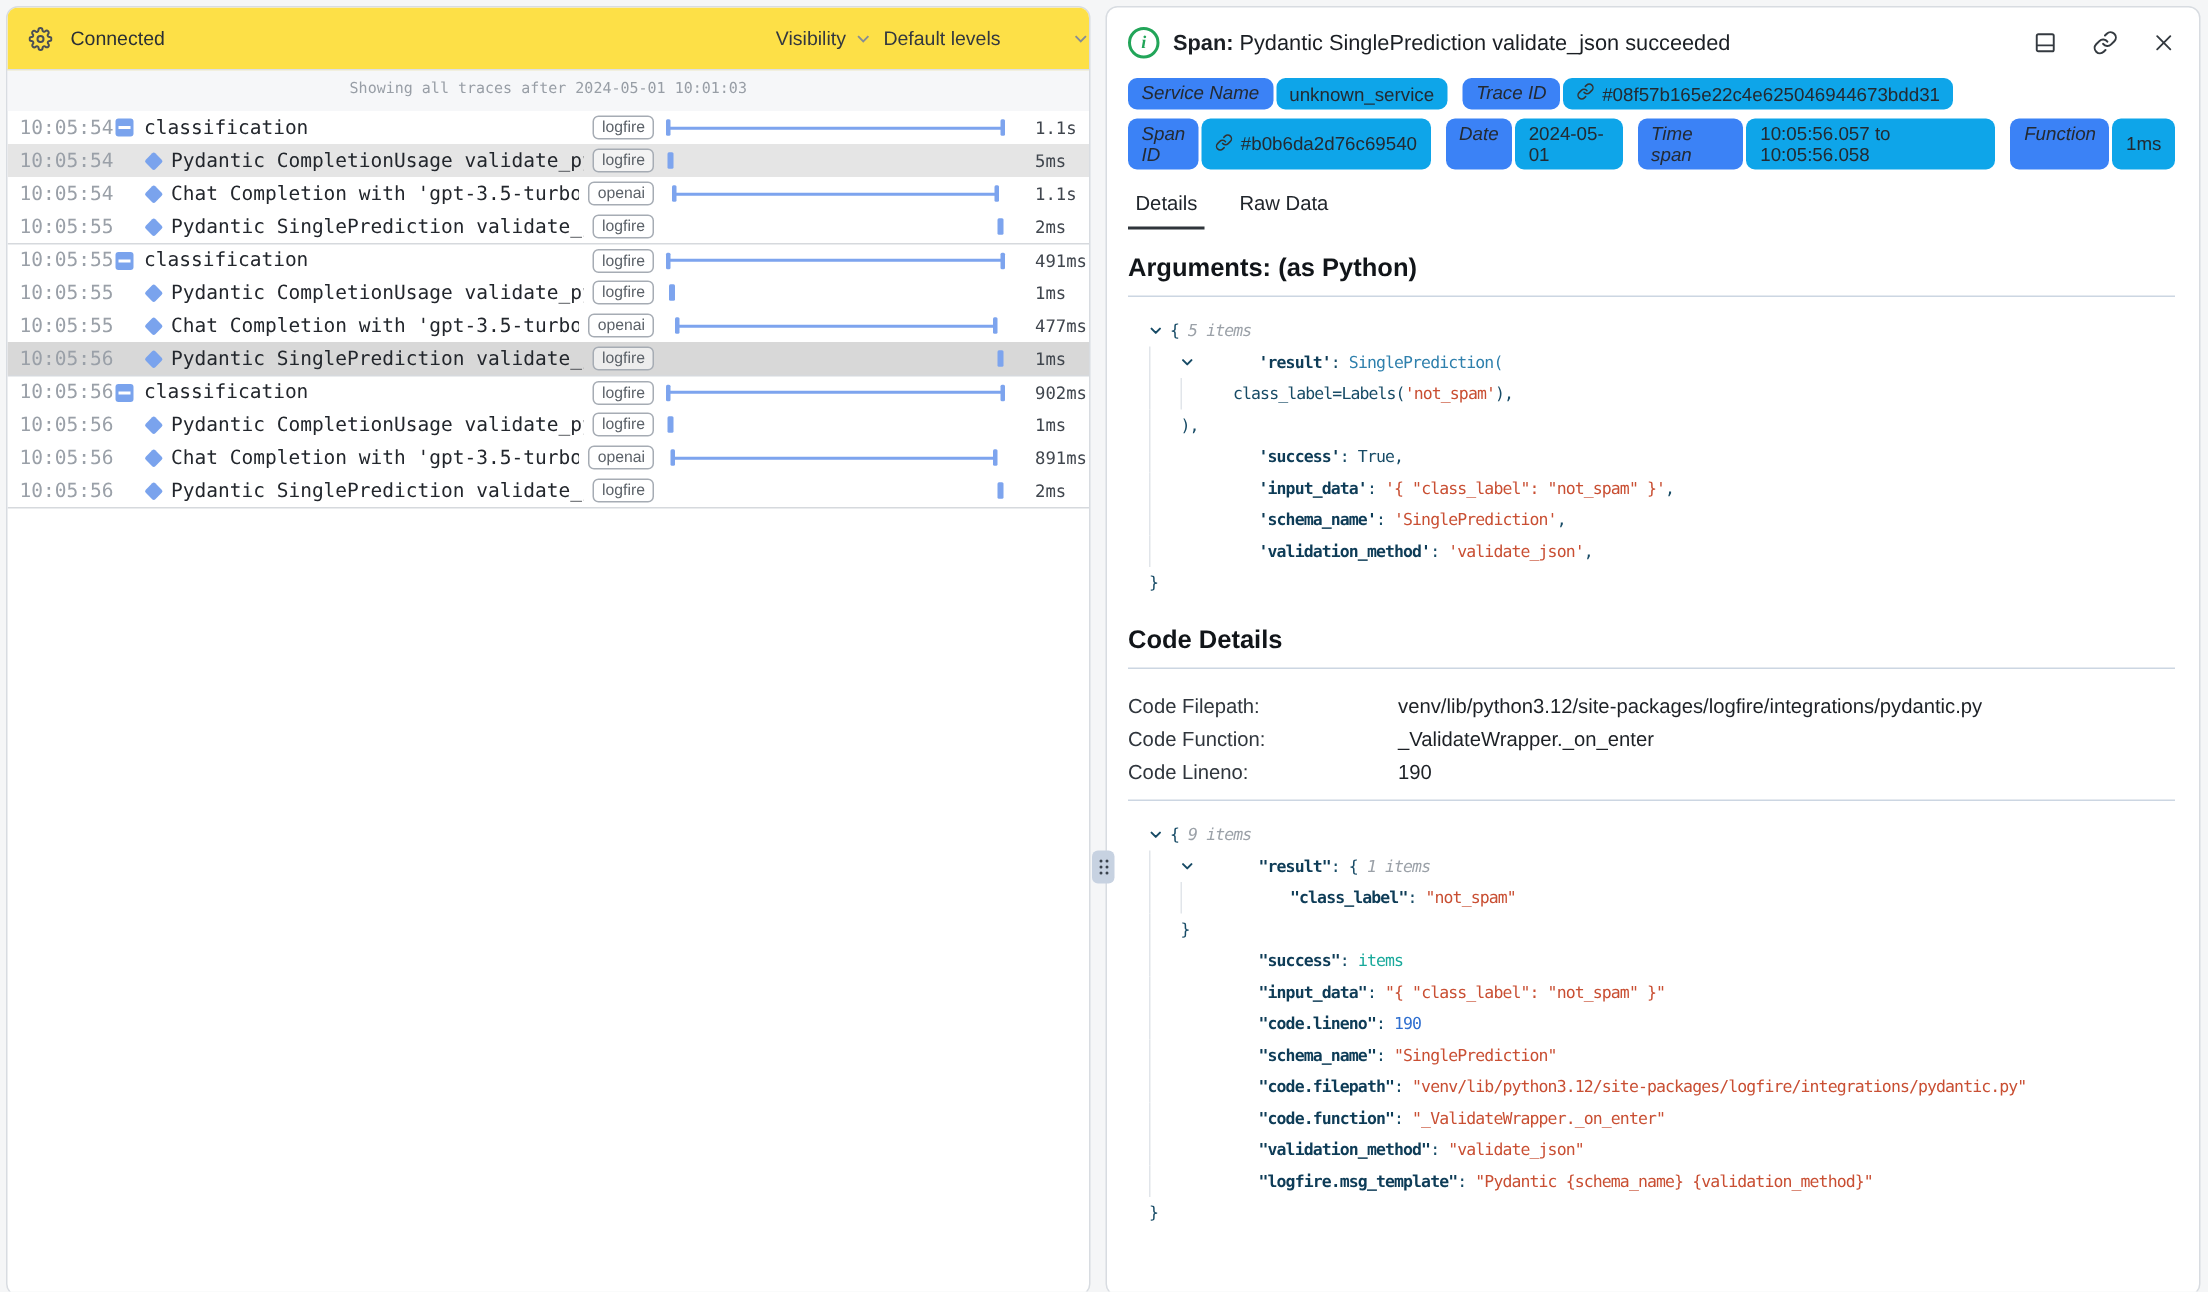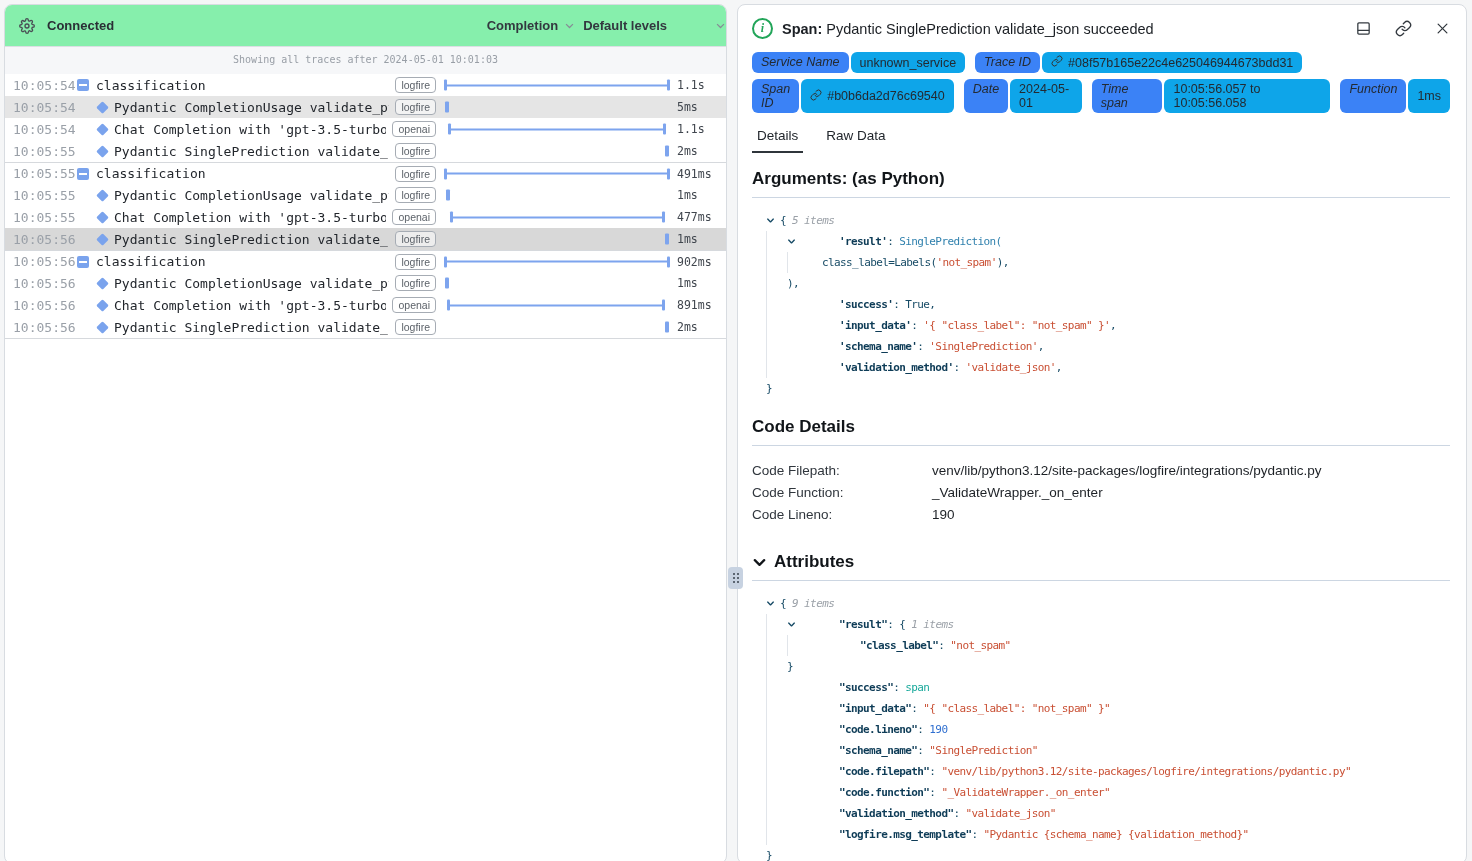--- a/index.html
+++ b/index.html
@@ -18,21 +18,21 @@
     border-radius:8px;
     overflow:hidden;
   }
   #left-card { left:4px; width:723px; }
   #right-card { left:737px; right:5px; }
 
   
   .topbar {
     height:42px; display:flex; align-items:center;
     padding-left:14px; border-bottom:1px solid #dcdfe4;
-    font-size:13px; color:#2a2f35; background:#86efac;font-weight:bold;
+    font-size:13px; color:#2a2f35; background:#fde047;
   }
   .topbar .grow { flex:1; }
   .tb-item { display:flex; align-items:center; gap:6px; cursor:pointer; color:#33383f; }
   .tb-item + .tb-item { margin-left:8px;gap:48px; }
   .chev { color:#868d95; display:inline-flex; }
   .timerange {
     margin-left:26px; height:100%; border-left:1px solid #dcdfe4;
     display:flex; align-items:center; gap:10px; padding:0 28px 0 20px;
     cursor:pointer;
   }
@@ -64,21 +64,21 @@
              padding:0 5px; height:16px; line-height:14px; margin:0 8px 0 6px;
              background:rgba(255,255,255,.55); }
   .t-barcol { flex:none; width:226px; height:100%; position:relative; }
   .bar { position:absolute; top:50%; transform:translateY(-50%); height:11px; }
   .bar::before,.bar::after { content:""; position:absolute; width:3px; top:0; bottom:0;
         background:#7da4ee; border-radius:1px; }
   .bar::before { left:0; } .bar::after { right:0; }
   .bar .mid { position:absolute; left:2px; right:2px; top:4.5px; height:2px; background:#7da4ee; }
   .bar.tick { width:4px; background:#7da4ee; border-radius:1px; }
   .bar.tick::before,.bar.tick::after { display:none; }
-  .t-dur { flex:none; width:56px; padding-left:7px; font-size:11.5px; color:#40464e; }
+  .t-dur { flex:none; width:56px; padding-left:20px; font-size:11.5px; color:#40464e; }
 
   
   .dp-head { display:flex; align-items:center; gap:9px; padding:13px 16px 0 14px; }
   .dp-title { font-size:14.5px; color:#1b1f24; }
   .dp-title b { font-weight:700; }
   .dp-head .grow { flex:1; }
   .hicon { color:#343a40; display:inline-flex; cursor:pointer; margin-left:14px; }
   .meta-wrap { padding:13px 16px 0 14px; display:flex; flex-direction:column; gap:6px; }
   .meta-row { display:flex; gap:10px; flex-wrap:nowrap; }
   .m-pair { display:inline-flex; gap:2px; font-size:12.5px; color:#232a32; }
@@ -134,21 +134,21 @@
   <div class="topbar">
     <span class="hicon" style="margin-left:0;color:#4a4f55">
       <svg width="16" height="16" viewBox="0 0 24 24" fill="none" stroke="currentColor" stroke-width="2" stroke-linecap="round" stroke-linejoin="round">
           <circle cx="12" cy="12" r="3"></circle>
           <path d="M19.4 15a1.65 1.65 0 0 0 .33 1.82l.06.06a2 2 0 1 1-2.83 2.83l-.06-.06a1.65 1.65 0 0 0-1.82-.33 1.65 1.65 0 0 0-1 1.51V21a2 2 0 1 1-4 0v-.09a1.65 1.65 0 0 0-1-1.51 1.65 1.65 0 0 0-1.82.33l-.06.06a2 2 0 1 1-2.83-2.83l.06-.06a1.65 1.65 0 0 0 .33-1.82 1.65 1.65 0 0 0-1.51-1H3a2 2 0 1 1 0-4h.09a1.65 1.65 0 0 0 1.51-1 1.65 1.65 0 0 0-.33-1.82l-.06-.06a2 2 0 1 1 2.83-2.83l.06.06a1.65 1.65 0 0 0 1.82.33h0a1.65 1.65 0 0 0 1-1.51V3a2 2 0 1 1 4 0v.09a1.65 1.65 0 0 0 1 1.51h0a1.65 1.65 0 0 0 1.82-.33l.06-.06a2 2 0 1 1 2.83 2.83l-.06.06a1.65 1.65 0 0 0-.33 1.82v0a1.65 1.65 0 0 0 1.51 1H21a2 2 0 1 1 0 4h-.09a1.65 1.65 0 0 0-1.51 1z"></path>
         </svg>
     </span>
     <span style="margin-left:12px">Connected</span>
     <span class="grow"></span>
     <span class="tb-item">
-      <span>Completion</span>
+      <span>Visibility</span>
       <span class="chev">
           <svg width="11" height="11" viewBox="0 0 16 16" fill="none" stroke="currentColor" stroke-width="1.8">
             <path d="M3 6l5 5 5-5"></path>
           </svg>
         </span>
     </span>
     <span class="tb-item">
       <span>Default levels</span>
       <span class="chev">
           <svg width="11" height="11" viewBox="0 0 16 16" fill="none" stroke="currentColor" stroke-width="1.8">
@@ -492,28 +492,20 @@
         <div class="kv-row">
           <span class="kv-label">Code Function:</span>
           <span class="kv-value">_ValidateWrapper._on_enter</span>
         </div>
         <div class="kv-row">
           <span class="kv-label">Code Lineno:</span>
           <span class="kv-value">190</span>
         </div>
       </div>
 
-    <div class="h-section" style="margin-top:27px">
-      <span class="chev" style="color:#111519">
-        <svg width="15" height="15" viewBox="0 0 16 16" fill="none" stroke="currentColor" stroke-width="2.4" stroke-linecap="round" stroke-linejoin="round">
-            <path d="M3 5.5l5 5 5-5"></path>
-          </svg>
-      </span>
-      <span>Attributes</span>
-    </div>
     <hr class="h-rule">
     <div class="codeblock" id="attr-block">
         <div class="cl">
           <span class="caret">
             <svg width="9" height="9" viewBox="0 0 16 16" fill="none" stroke="currentColor" stroke-width="2.4" stroke-linecap="round" stroke-linejoin="round">
               <path d="M3 5.5l5 5 5-5"></path>
             </svg>
           </span>
           <span class="tk tk-p">{</span>
           <span class="tk tk-meta"> 9 items</span>
@@ -540,21 +532,21 @@
         </div>
         <div class="cl">
           <span class="guide"></span>
           <span class="tk tk-p">}</span>
         </div>
         <div class="cl">
           <span class="guide"></span>
           <span class="caret"></span>
           <span class="tk tk-key">"success"</span>
           <span class="tk tk-p">: </span>
-          <span class="tk tk-bool">span</span>
+          <span class="tk tk-bool">items</span>
         </div>
         <div class="cl">
           <span class="guide"></span>
           <span class="caret"></span>
           <span class="tk tk-key">"input_data"</span>
           <span class="tk tk-p">: </span>
           <span class="tk tk-str">"{ "class_label": "not_spam" }"</span>
         </div>
         <div class="cl">
           <span class="guide"></span>

